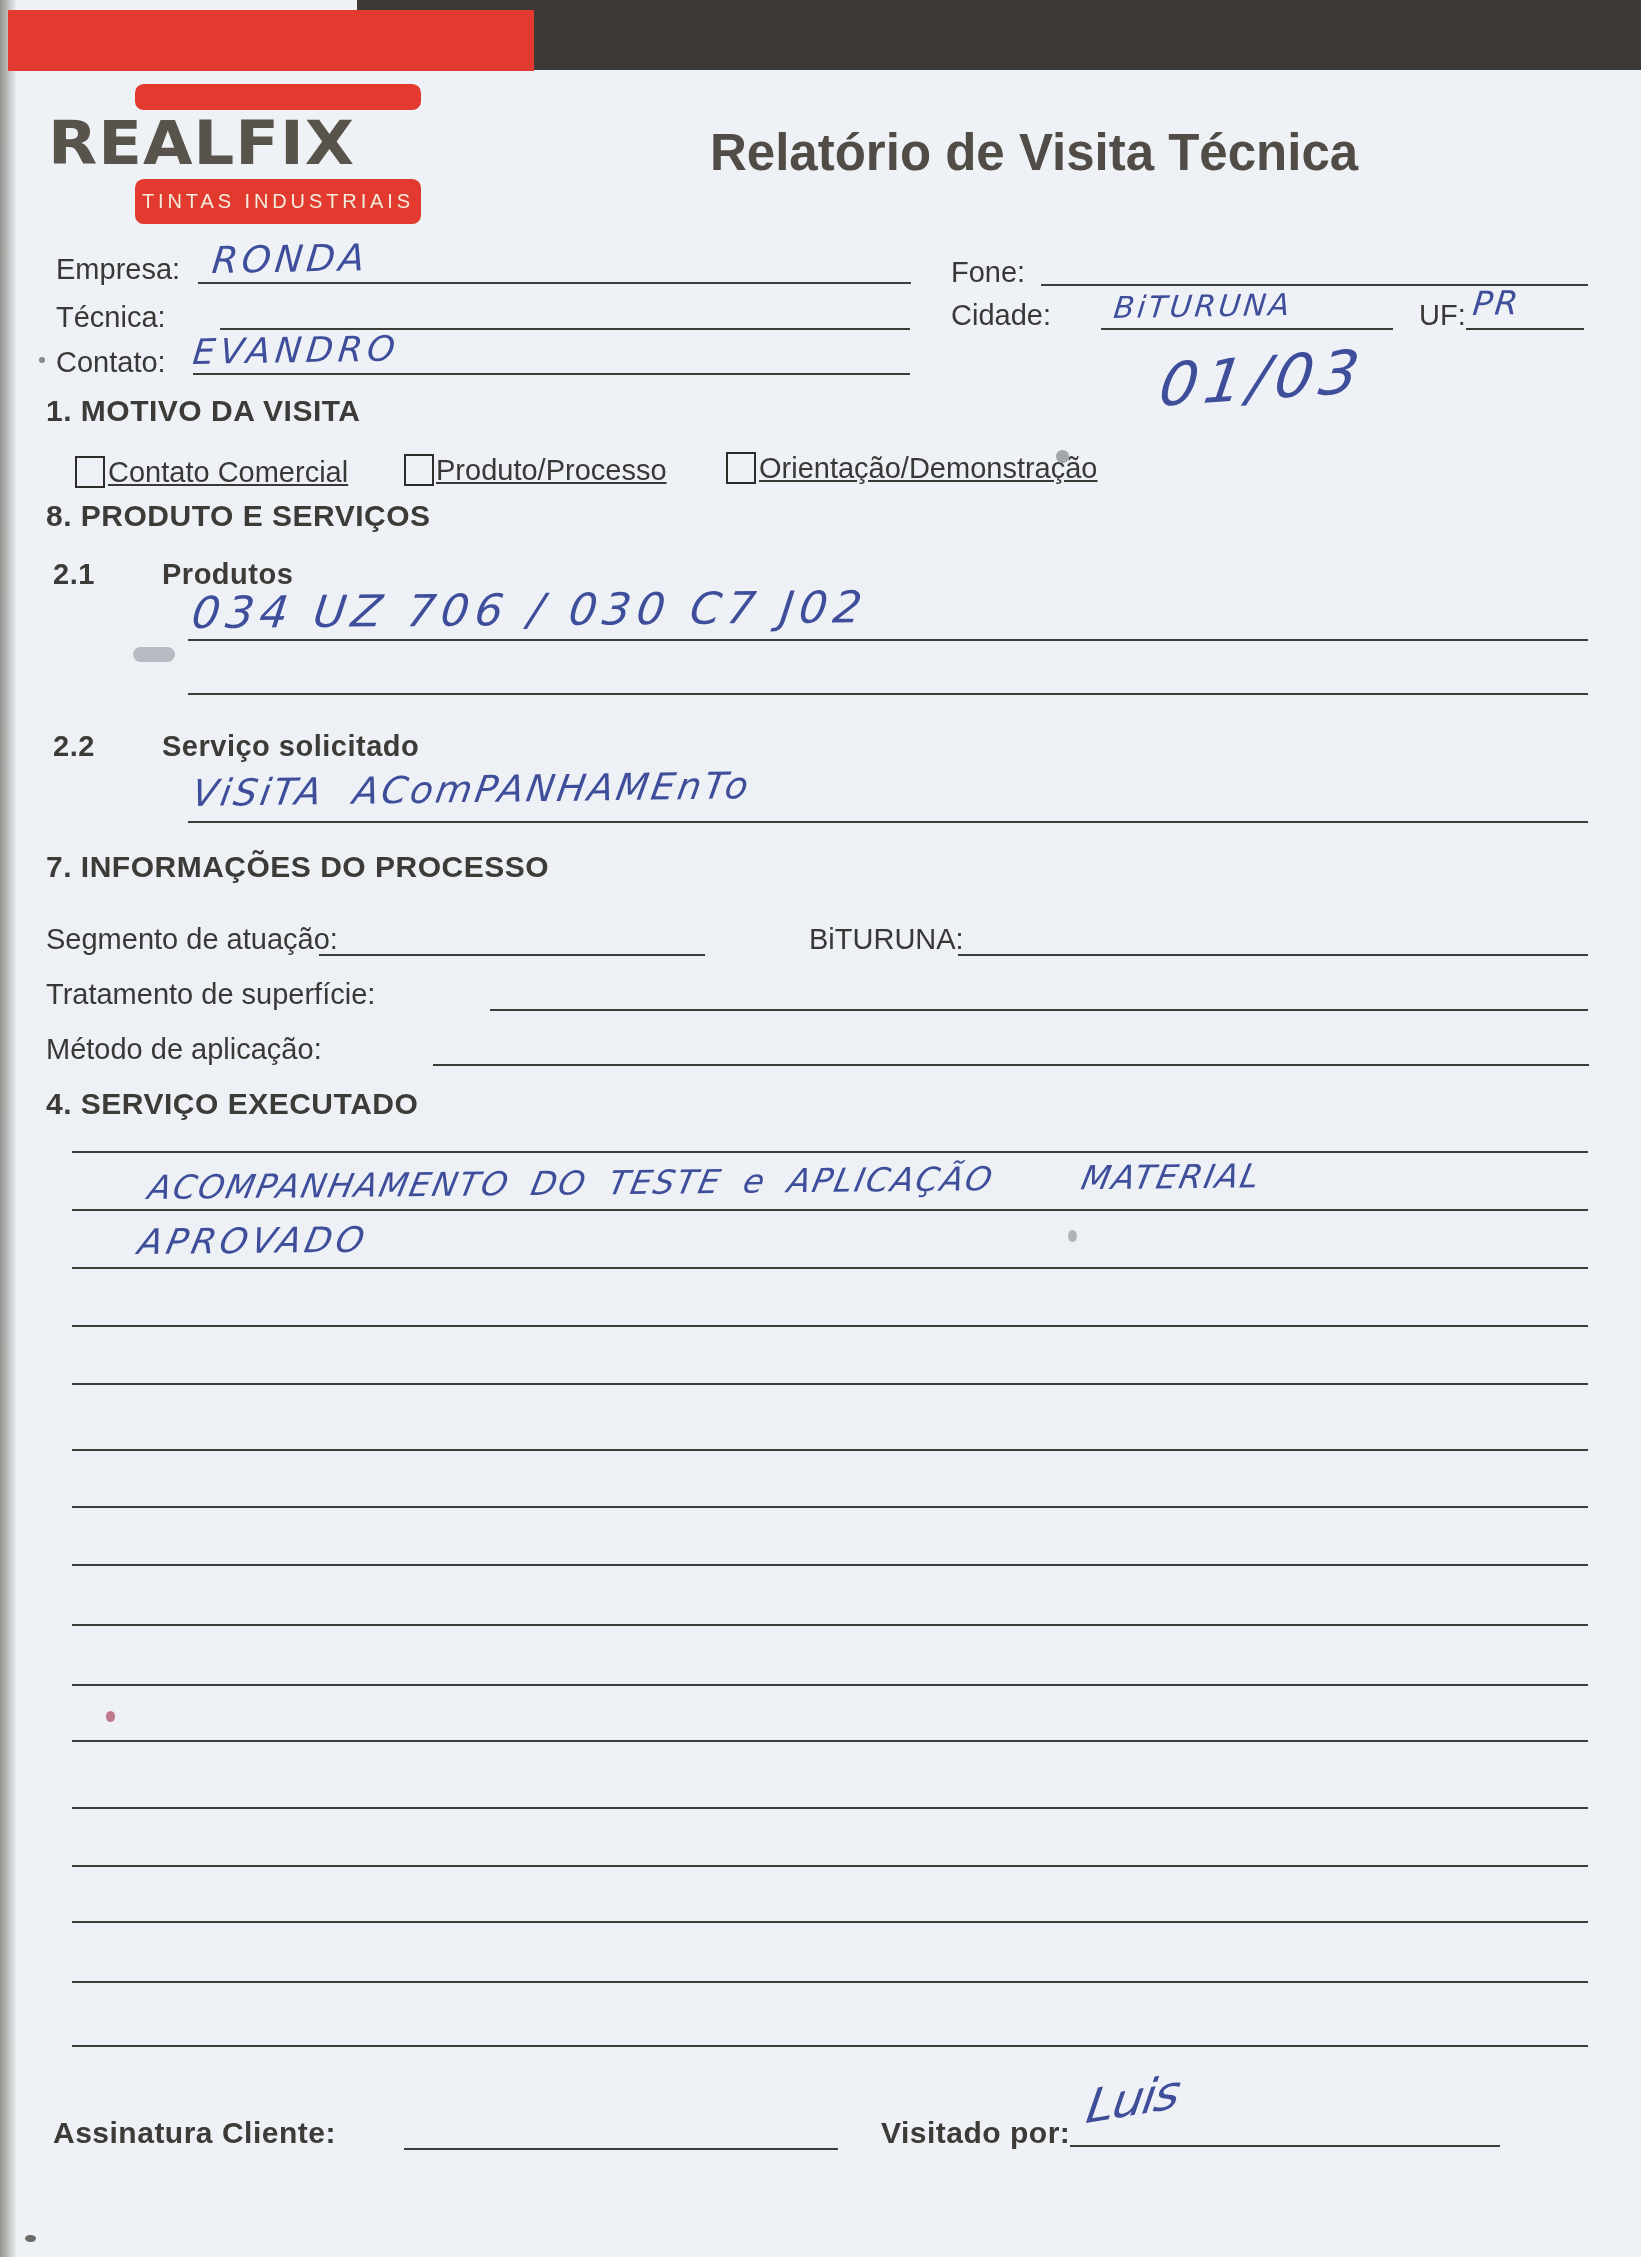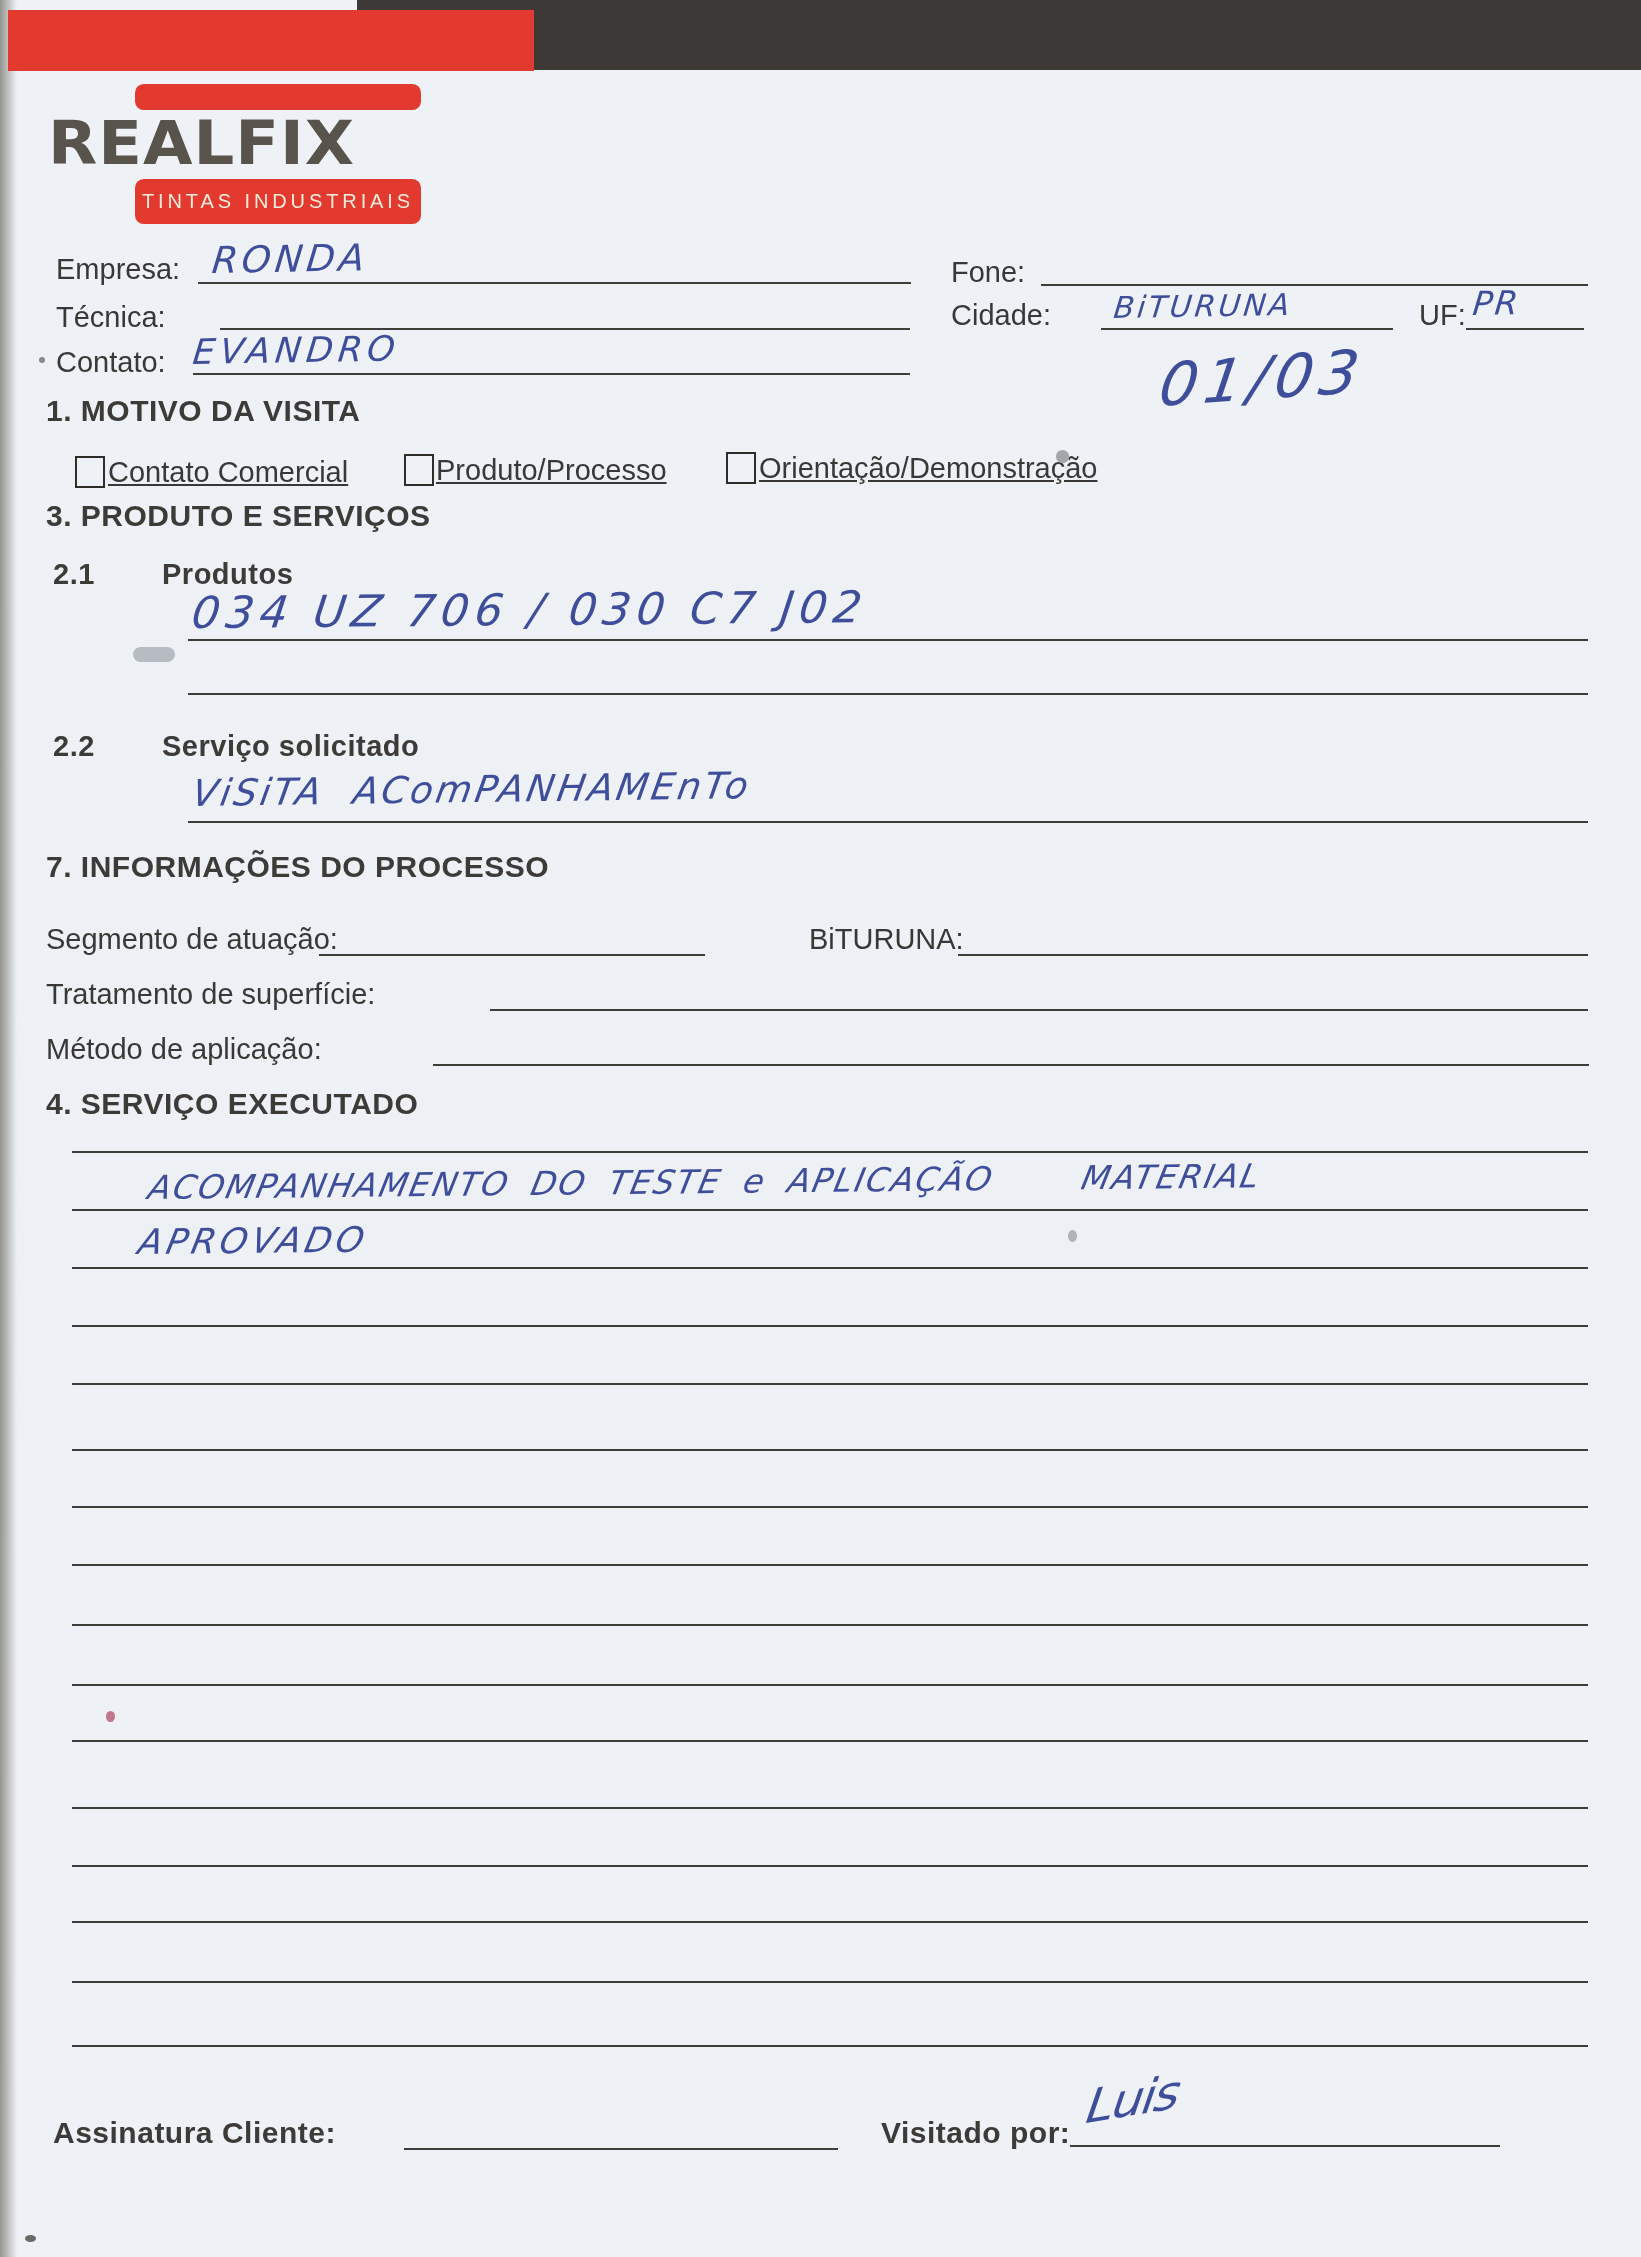--- a/index.html
+++ b/index.html
@@ -44,20 +44,21 @@
   <div class="abs" style="left:534px;top:4.8px;width:1107px;height:65px;background:#3c3936;"></div>
 
   <div class="abs" style="left:0;top:0;width:444px;height:241px;">
     <div class="abs" style="left:135px;top:84px;width:286px;height:26px;background:#e23a2e;border-radius:8.7px;"></div>
     <div class="abs" style="left:48px;top:108px;font-size:64px;font-weight:bold;color:#58534b;letter-spacing:1px;transform:scaleY(0.95);transform-origin:left top;font-family:'DejaVu Sans',sans-serif;">REALFIX</div>
     <div class="abs" style="left:135px;top:179px;width:286px;height:45px;background:#e23a2e;border-radius:8.7px;display:flex;align-items:center;justify-content:center;">
       <span style="font-size:20px;letter-spacing:3.9px;color:#f3ecdd;">TINTAS INDUSTRIAIS</span>
     </div>
   </div>
 
+  <div class="abs" style="left:710px;top:123px;font-size:51px;font-weight:bold;color:#514c46;white-space:nowrap;">Relatório de Visita Técnica</div>
 
   <div class="abs lbl" style="left:56px;top:253px;">Empresa:</div>
   <div class="rule" style="left:198px;top:282px;width:713px;"></div>
   <div class="hw" style="left:210px;top:239px;font-size:37px;letter-spacing:3.9px;">RONDA</div>
 
   <div class="abs lbl" style="left:56px;top:301px;">Técnica:</div>
   <div class="rule" style="left:220px;top:328px;width:690px;"></div>
 
   <div class="abs lbl" style="left:56px;top:346px;">Contato:</div>
   <div class="rule" style="left:193px;top:373px;width:717px;"></div>
@@ -80,21 +81,21 @@
 
   <div class="cbox" style="left:75px;top:456px;"></div>
   <div class="cb-label" style="left:108px;top:456px;">Contato Comercial</div>
 
   <div class="cbox" style="left:404px;top:454px;"></div>
   <div class="cb-label" style="left:436px;top:454px;">Produto/Processo</div>
 
   <div class="cbox" style="left:726px;top:452px;"></div>
   <div class="cb-label" style="left:759px;top:452px;">Orientação/Demonstração</div>
 
-  <div class="abs heading" style="left:46px;top:499px;">3. PRODUTO E SERVIÇOS</div>
+  <div class="abs heading" style="left:46px;top:499px;">8. PRODUTO E SERVIÇOS</div>
 
   <div class="abs heading" style="left:53px;top:558px;font-size:29px;">2.1</div>
   <div class="abs heading" style="left:162px;top:558px;font-size:29px;">Produtos</div>
   <div class="hw" style="left:189px;top:587px;font-size:44px;letter-spacing:5.8px;transform:skewX(-8deg) rotate(-0.5deg);">034 UZ 706 / 030 C7 J02</div>
   <div class="rule" style="left:188px;top:639px;width:1400px;"></div>
   <div class="rule" style="left:188px;top:693px;width:1400px;"></div>
 
   <div class="abs heading" style="left:53px;top:730px;font-size:29px;">2.2</div>
   <div class="abs heading" style="left:162px;top:730px;font-size:29px;">Serviço solicitado</div>
   <div class="hw" style="left:189px;top:772px;font-size:37px;letter-spacing:2.9px;transform:skewX(-10deg) rotate(-0.8deg);">ViSiTA  AComPANHAMEnTo</div>

